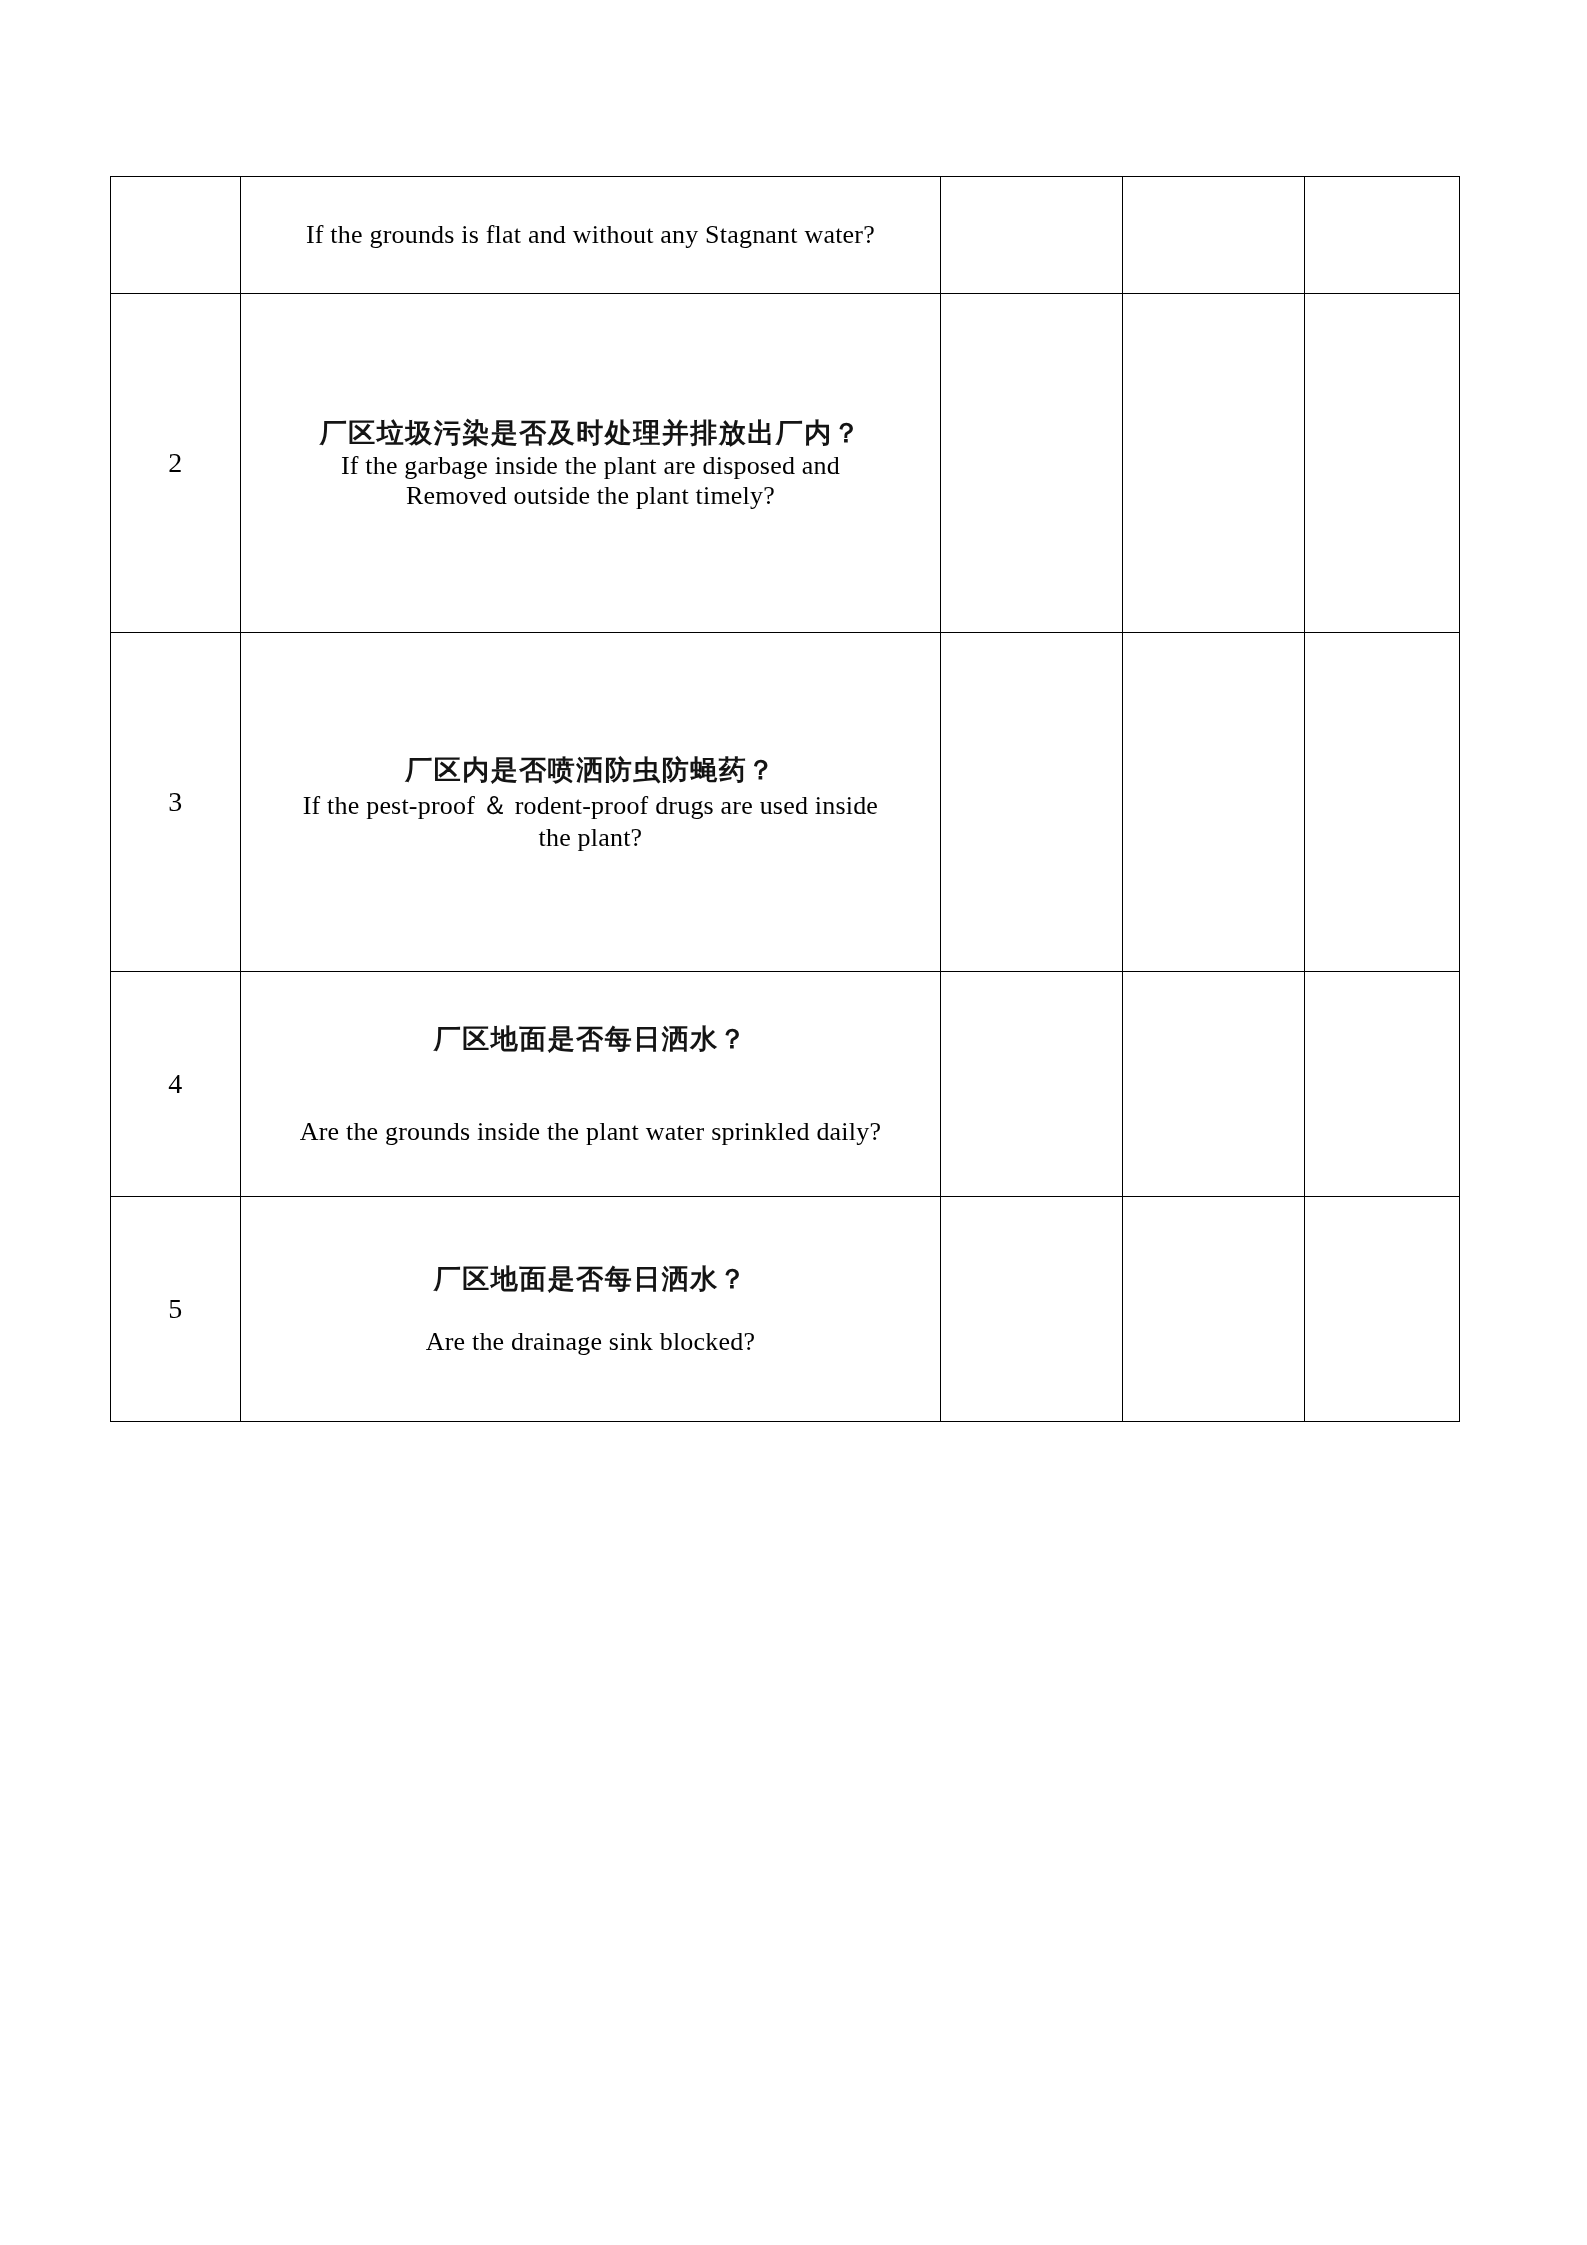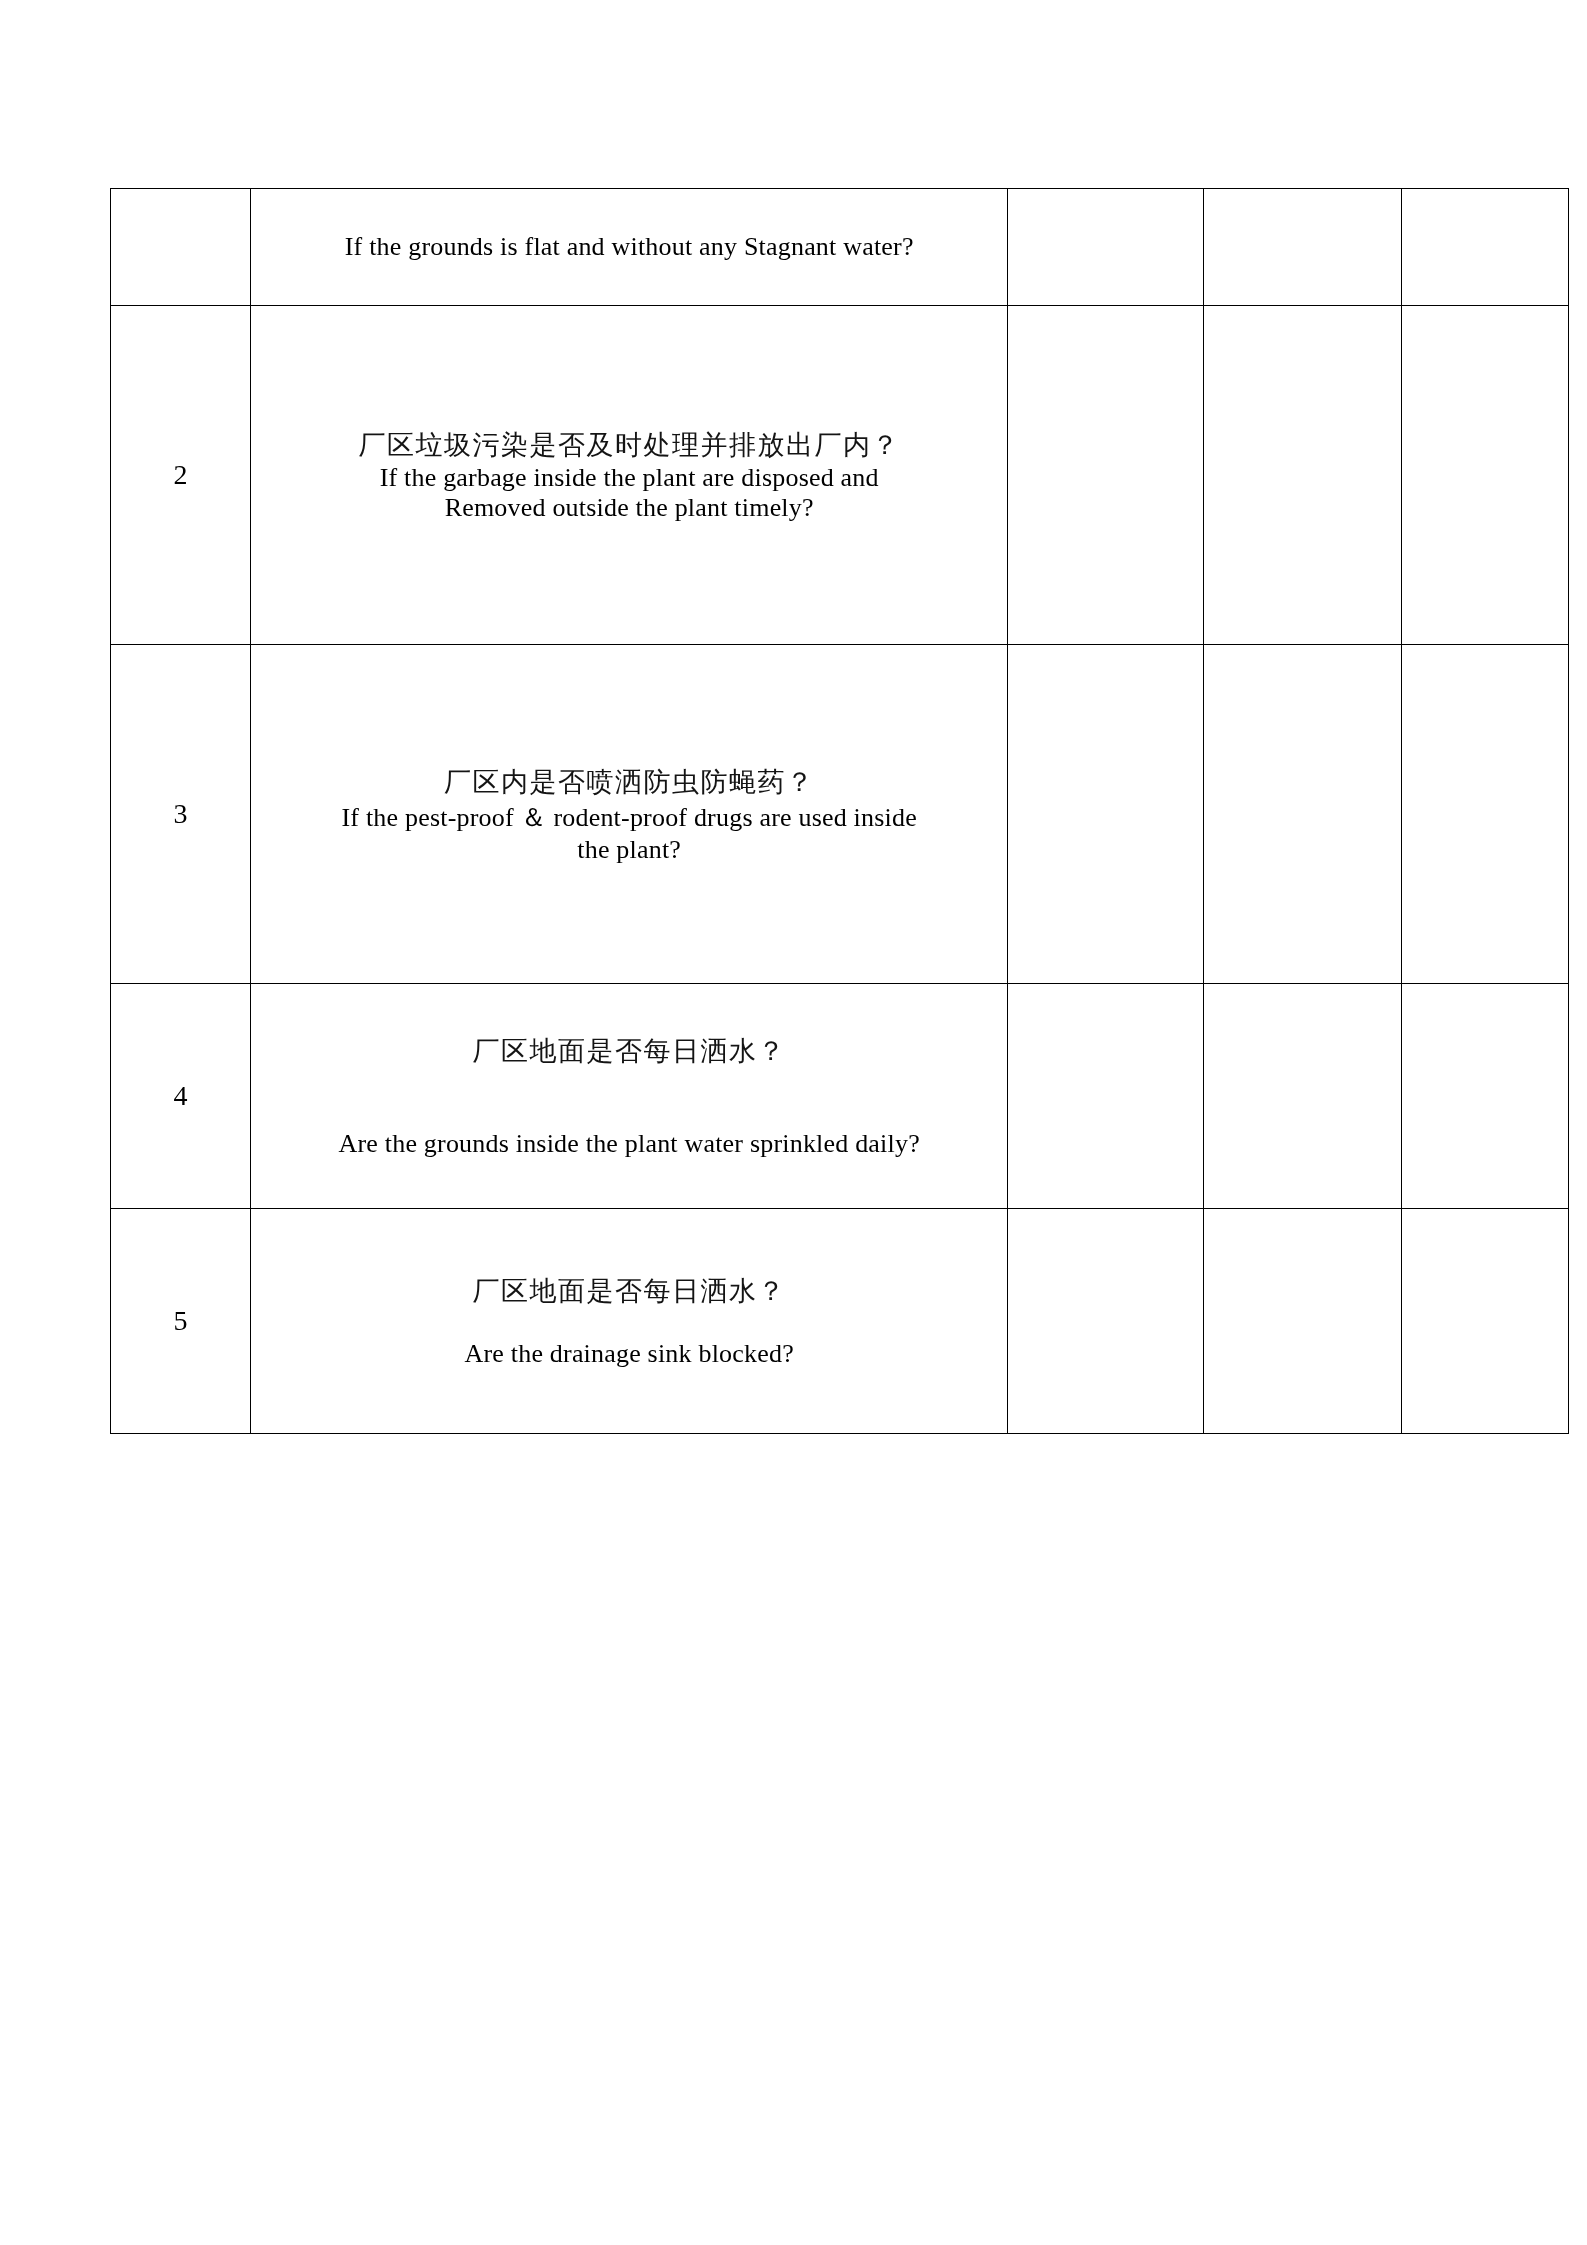--- a/index.html
+++ b/index.html
@@ -21,22 +21,22 @@
     left: 0;
     top: 0;
     width: 1587px;
     height: 2245px;
     background: #ffffff;
   }
 
   .checklist-table {
     position: absolute;
     left: 110px;
-    top: 188px;
-    width: 1459px;
+    top: 176px;
+    width: 1350px;
     border-collapse: collapse;
     table-layout: fixed;
   }
 
   .checklist-table td {
     border: 1.5px solid #000000;
     padding: 0;
     vertical-align: middle;
     background: #ffffff;
   }
@@ -71,21 +71,21 @@
     font-size: 26px;
     letter-spacing: 0.2px;
     color: #000000;
   }
 
   .line-cn {
     font-family: "DejaVu Sans", "Liberation Sans", sans-serif;
     font-size: 27px;
     letter-spacing: 1.5px;
     color: #141414;
-    font-weight: 400;
+    font-weight: 700;
   }
 
   .blank-cell { }
 
   
   .row-1 td { height: 116px; }
   .row-2 td { height: 338px; }
   .row-3 td { height: 338px; }
   .row-4 td { height: 224px; }
   .row-5 td { height: 224px; }

